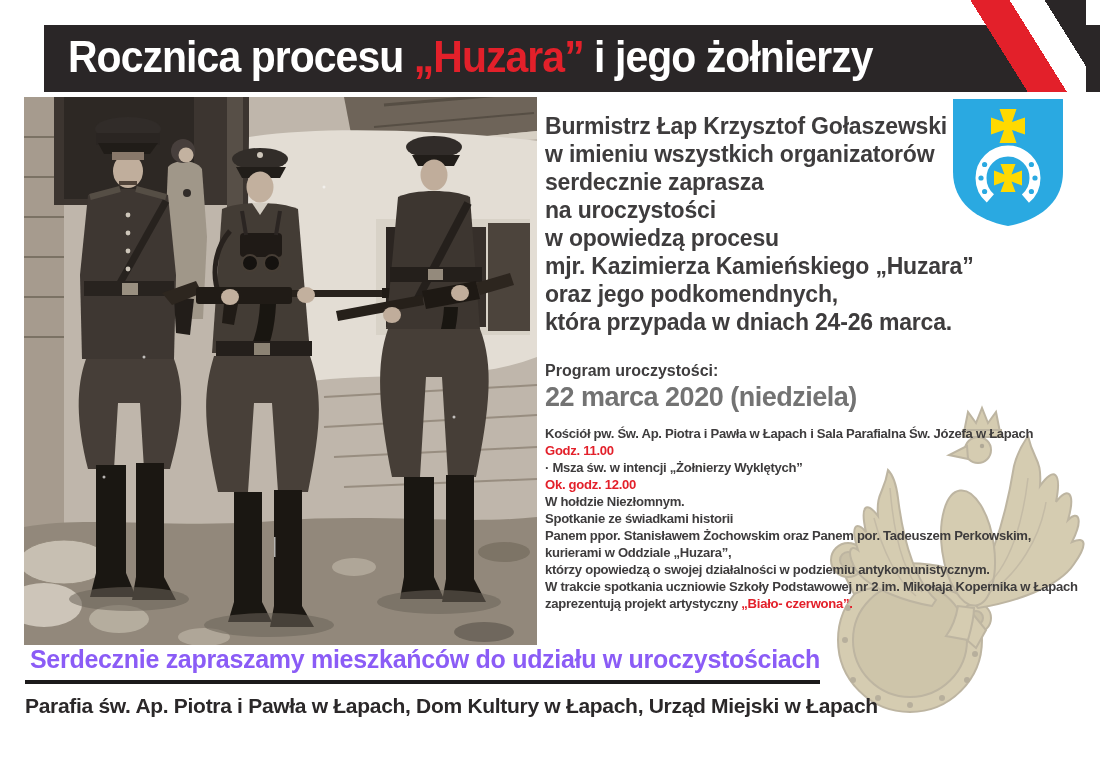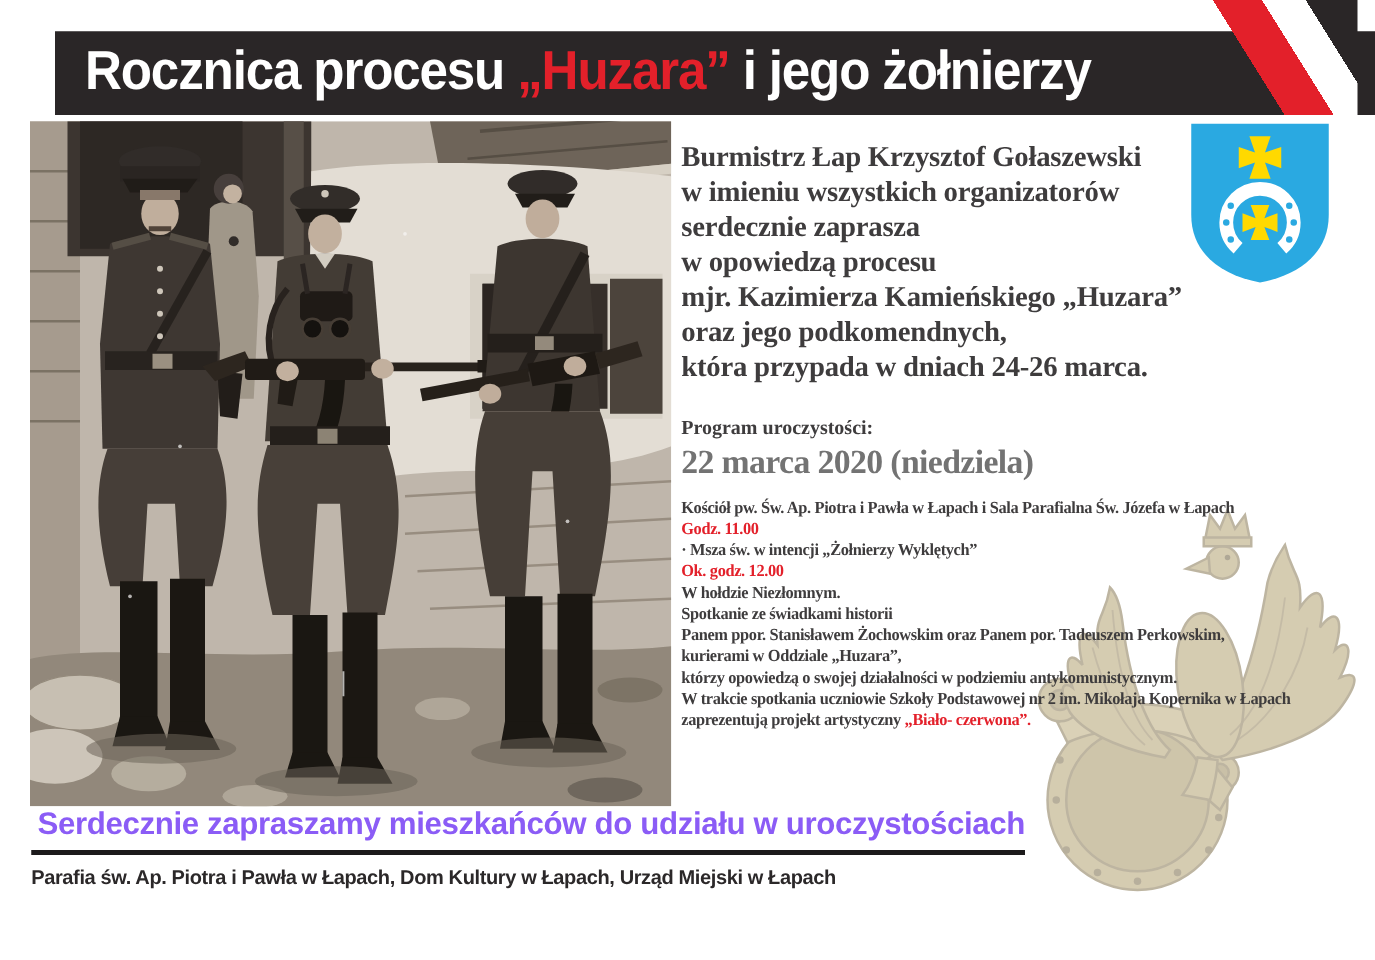--- a/index.html
+++ b/index.html
@@ -14,37 +14,37 @@
   .corner-ribbon{position:absolute;left:925px;top:0;width:161px;height:92px;z-index:3;
         background:linear-gradient(58deg, rgba(255,255,255,0) 0 47%, #e3202a 47% 65%,
                    #ffffff 65% 81%, #2a2627 81% 100%);}
   
   .photo{position:absolute;left:24px;top:97px;width:513px;height:548px;z-index:1;}
   
   .crest{position:absolute;left:950px;top:96px;width:116px;height:134px;z-index:2;}
   
   .eagle{position:absolute;left:818px;top:378px;width:272px;height:345px;opacity:.48;z-index:1;}
   
-  .col{position:absolute;left:545px;top:112px;width:552px;z-index:2;font-family:Liberation Serif, serif;}
+  .col{position:absolute;left:545px;top:112px;width:552px;z-index:2;}
   .inv div{font-size:23px;font-weight:bold;color:#3e3c3d;line-height:28px;letter-spacing:-.2px;white-space:nowrap;}
   .prog-label{margin-top:26px;font-size:16px;font-weight:bold;color:#3e3c3d;}
   .date{margin-top:2px;font-size:27px;font-weight:bold;color:#737373;letter-spacing:-.5px;white-space:nowrap;}
   .details{margin-top:12px;width:106%;transform:scaleX(.97);transform-origin:0 0;}
   .details div{font-size:13.5px;font-weight:bold;line-height:17px;letter-spacing:-.3px;white-space:nowrap;}
   .details .black{color:#3e3c3d;}
   .details .red{color:#e3202a;}
   .details span{white-space:pre;}
   
   .footer-invite{position:absolute;left:30px;top:645px;font-size:25px;font-weight:bold;color:#8b5cf6;
         letter-spacing:-.3px;white-space:nowrap;z-index:2;}
   .rule{position:absolute;left:25px;top:680px;width:795px;height:4px;background:#1c1a1b;z-index:2;}
   .org{position:absolute;left:25px;top:688px;z-index:2;color:#2b2829;white-space:nowrap;}
   .org-line1{font-size:21px;font-weight:bold;letter-spacing:-.3px;}
   .org-label{font-size:25px;letter-spacing:-.5px;}
-  .org-line2{font-size:16px;font-weight:bold;margin-top:6px;letter-spacing:-.3px;}
+  .org-line2{font-size:21px;font-weight:bold;margin-top:6px;letter-spacing:-.3px;}
 </style>
 </head>
 <body>
 
 <div class="page">
 
   <div class="banner">
     <div class="banner-text">
       <span>Rocznica procesu </span><span class="hl">„Huzara”</span><span> i jego żołnierzy</span>
     </div>
@@ -272,20 +272,21 @@
       <path d="M104 214 C86 196 76 160 72 110"></path>
       <path d="M98 218 C78 202 64 170 56 140"></path>
     </g>
   </svg>
 
   <div class="col">
     <div class="inv">
       <div>Burmistrz Łap Krzysztof Gołaszewski</div>
       <div>w imieniu wszystkich organizatorów</div>
       <div>serdecznie zaprasza</div>
+      <div>na uroczystości</div>
       <div>w opowiedzą procesu</div>
       <div>mjr. Kazimierza Kamieńskiego „Huzara”</div>
       <div>oraz jego podkomendnych,</div>
       <div>która przypada w dniach 24-26 marca.</div>
     </div>
     <div class="prog-label">Program uroczystości:</div>
     <div class="date">22 marca 2020 (niedziela)</div>
     <div class="details">
       <div class="black">Kościół pw. Św. Ap. Piotra i Pawła w Łapach i Sala Parafialna Św. Józefa w Łapach</div>
       <div class="red">Godz. 11.00</div>

